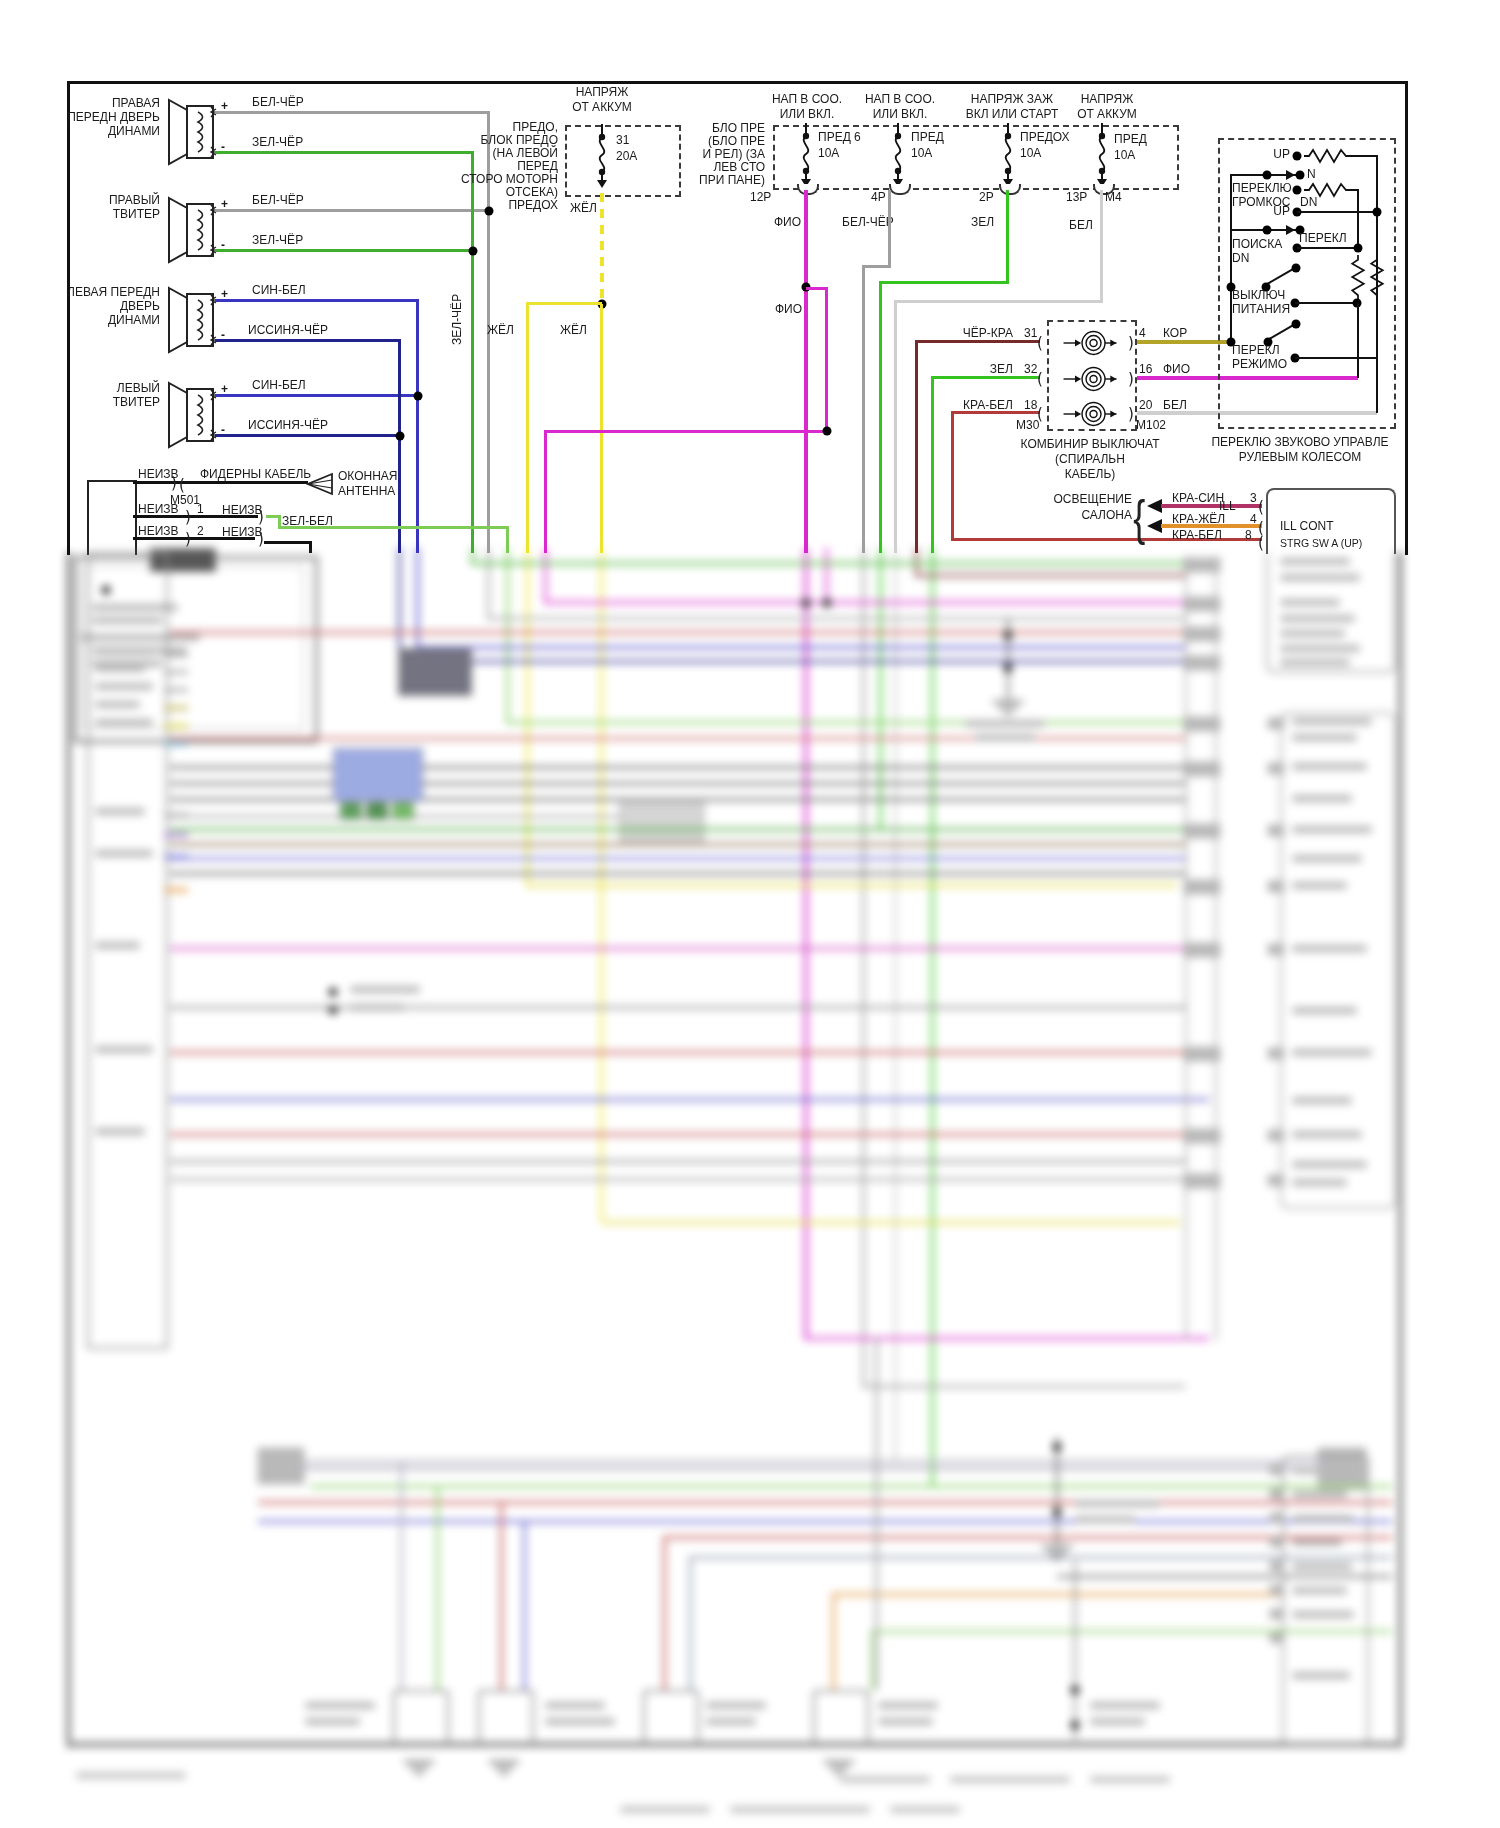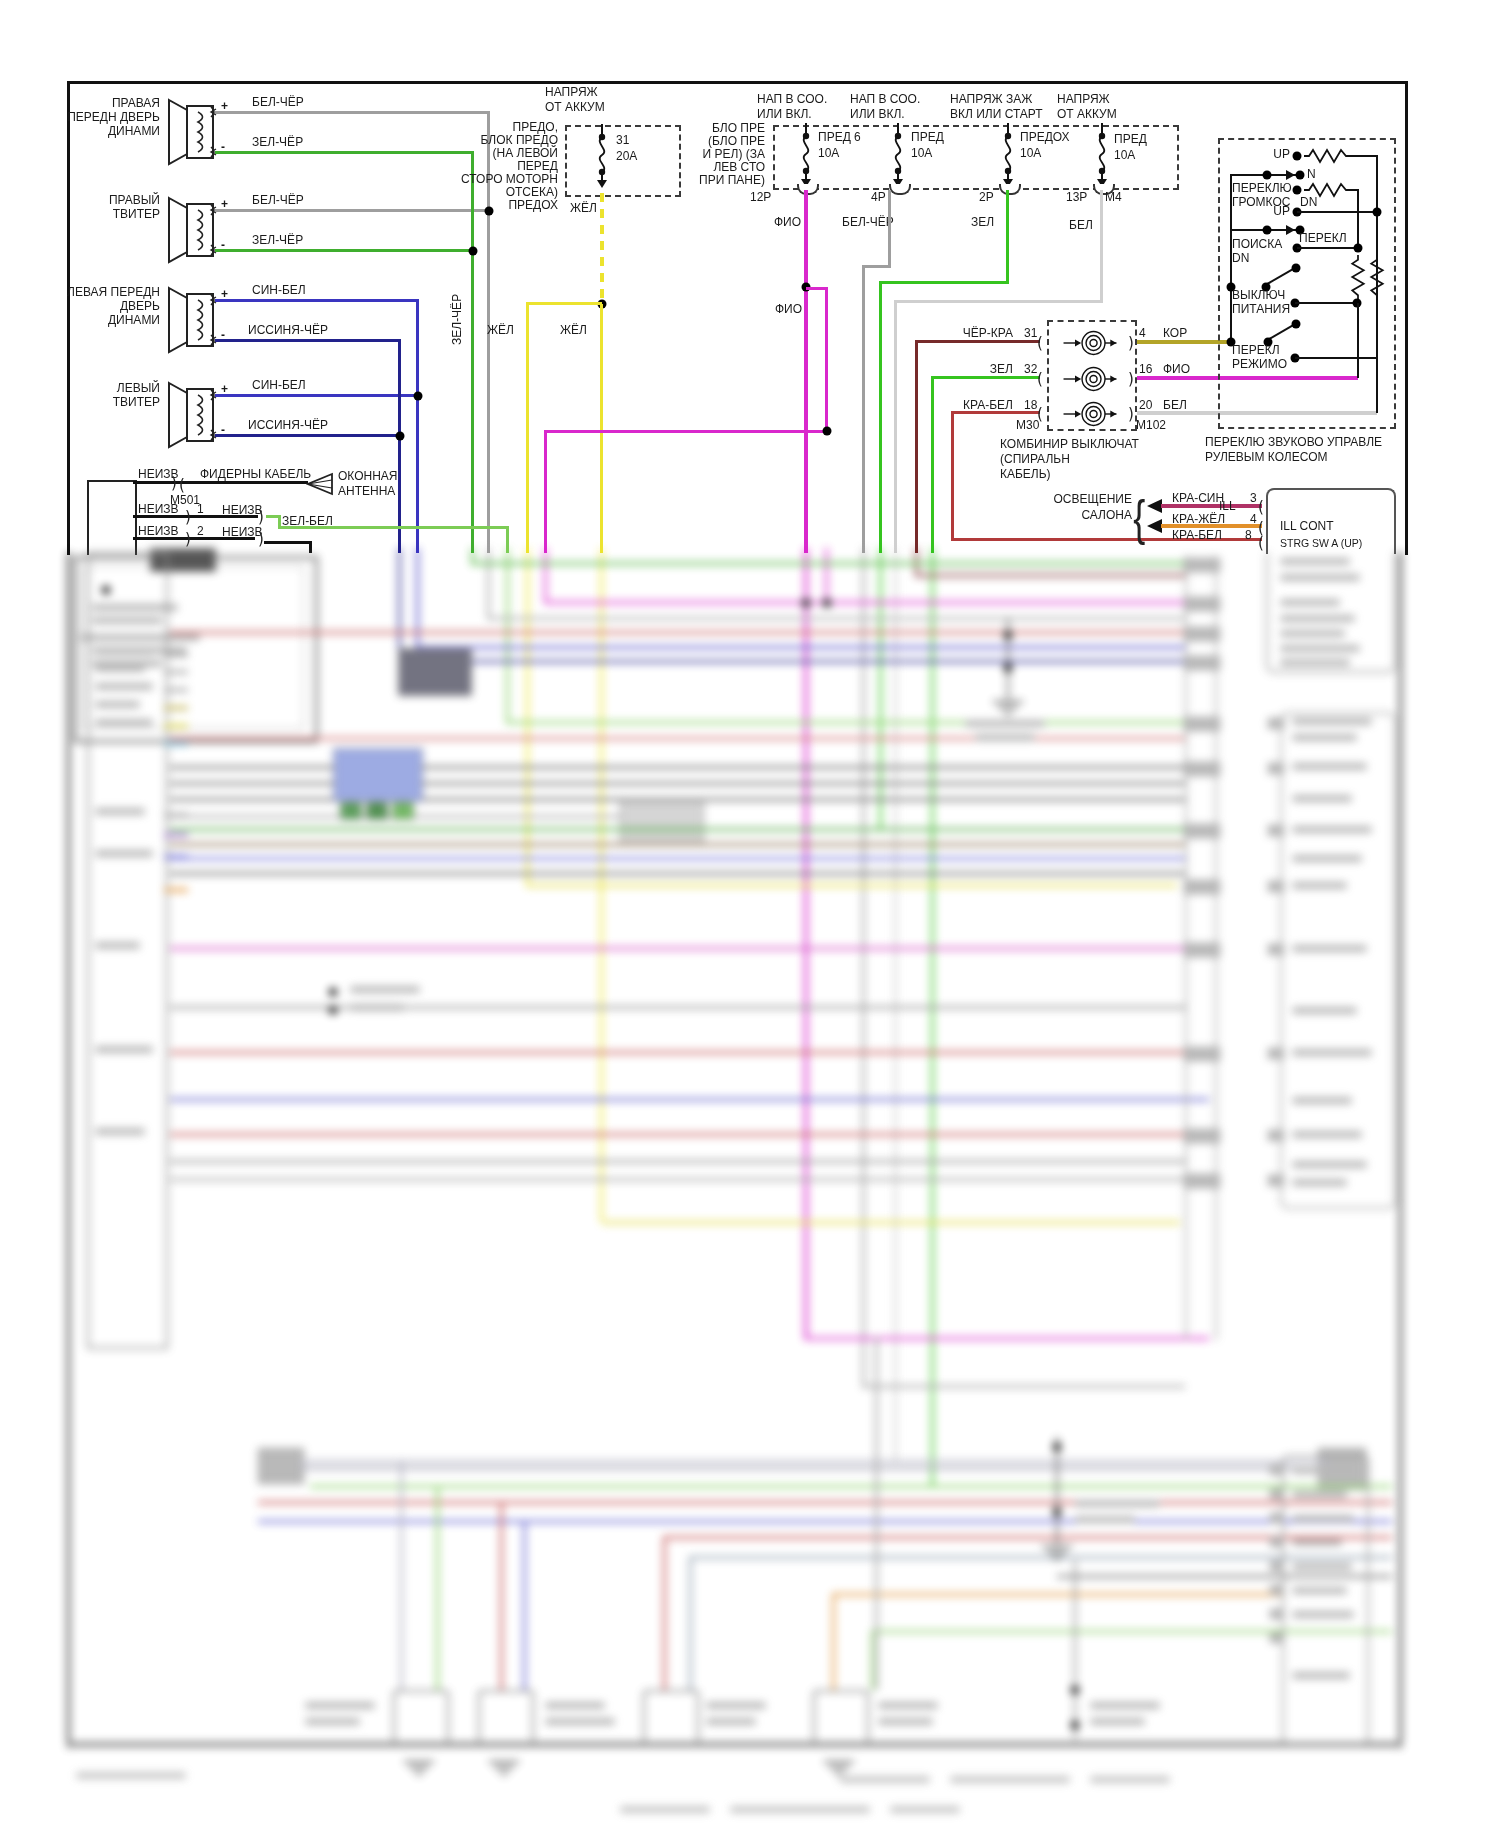--- a/index.html
+++ b/index.html
@@ -1,19 +1,19 @@
 <!DOCTYPE html>
 <html><head>
 <meta charset="utf-8">
 <style>
   html,body{margin:0;padding:0;background:#fff}
   .page{position:relative;width:1500px;height:1828px;background:#fff;overflow:hidden;
         font-family:"Liberation Sans",sans-serif}
   .t{position:absolute;font-size:12px;line-height:1.1;color:#1b1b1b;white-space:nowrap}
-  .r{text-align:right}.c{text-align:left}
+  .r{text-align:right}.c{text-align:center}
   .sm{font-size:10.5px}
   .w{position:absolute}
   .dot{position:absolute;width:9px;height:9px;border-radius:50%;background:#000;transform:translate(-50%,-50%)}
   .dash{position:absolute;border:2px dashed #3a3a3a}
   .bump{position:absolute;width:18px;height:9px;border:2px solid #333;border-top:none;
         border-radius:0 0 9px 9px;background:#fff}
   .pin{position:absolute;font-size:15px;color:#222;font-family:"DejaVu Sans",sans-serif}
   .arrL{position:absolute;width:0;height:0;border-top:7px solid transparent;
         border-bottom:7px solid transparent;border-right:15px solid #111}
   .sarr{position:absolute;width:0;height:0;border-top:5px solid transparent;

